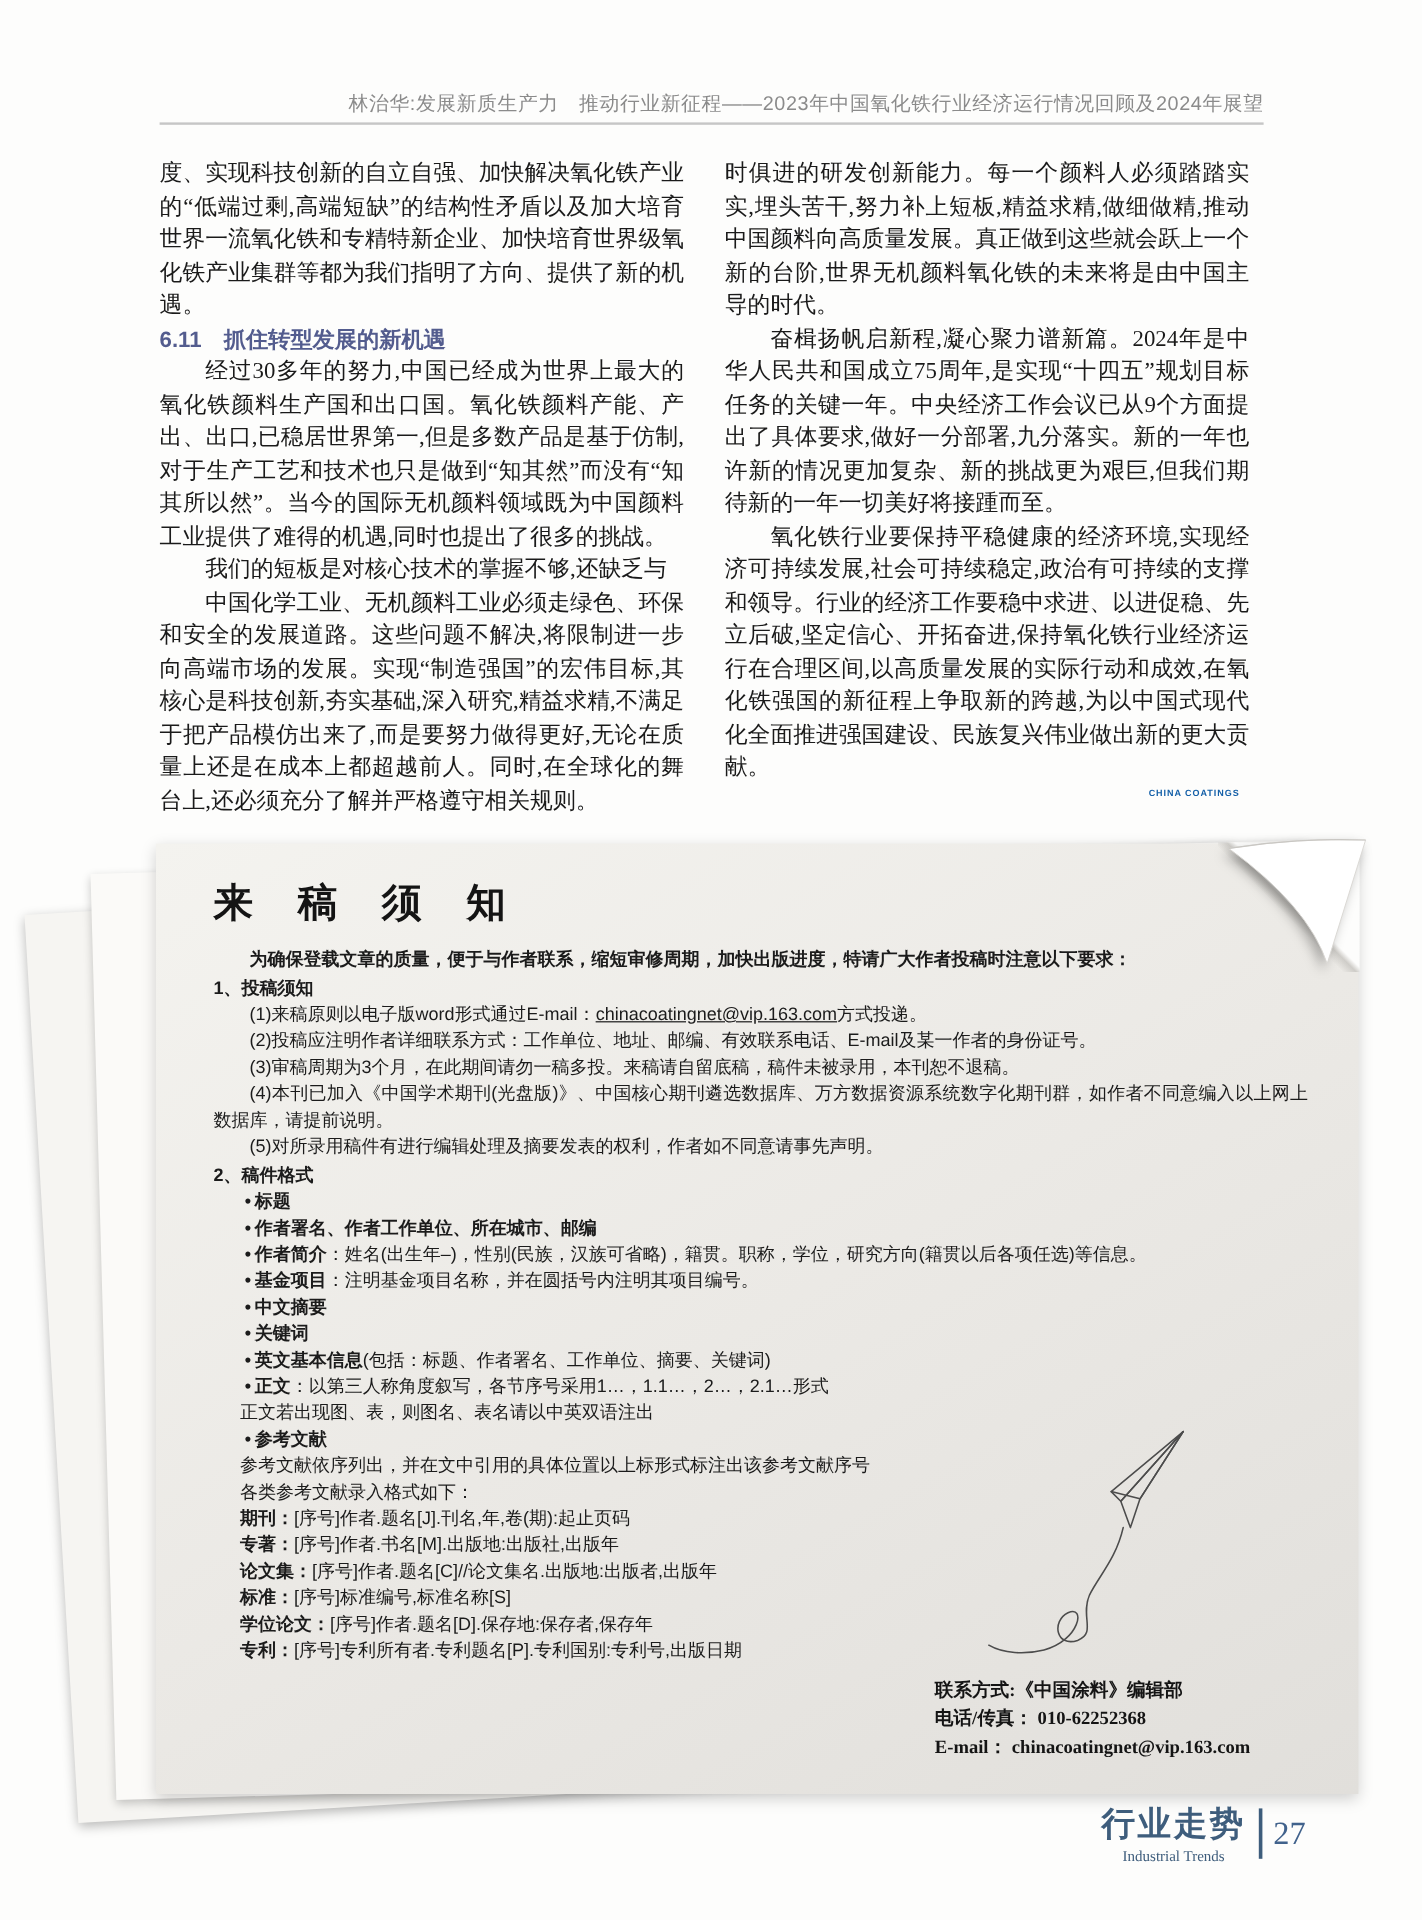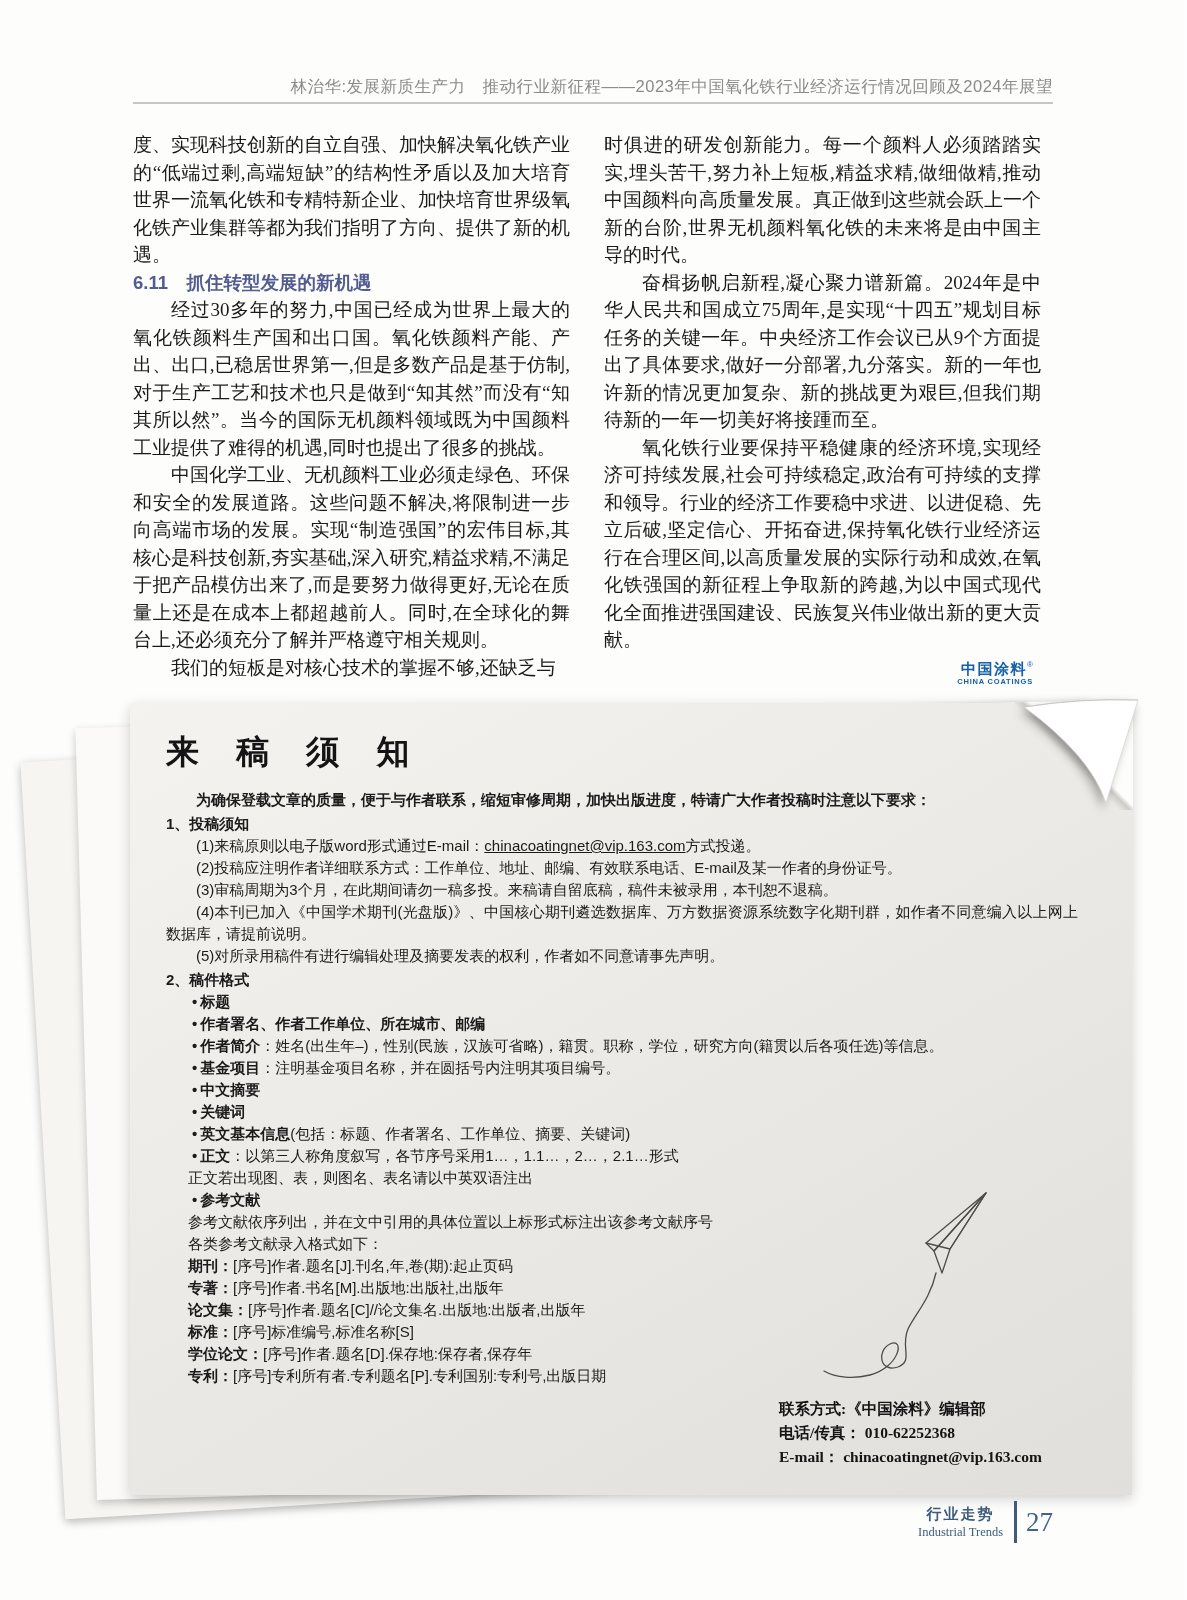--- a/index.html
+++ b/index.html
@@ -48,21 +48,21 @@
     box-shadow:0 4px 12px rgba(0,0,0,.18);
   }
   .curl-cut {
     position:absolute; right:-1px; top:-1px; width:118px; height:108px;
     background:linear-gradient(225deg, #fdfdfc 0%, #fdfdfc 46%, rgba(120,118,112,.25) 49%, rgba(0,0,0,0) 54%);
   }
   .curl-svg { position:absolute; right:-8px; top:-6px; filter:drop-shadow(-4px 5px 5px rgba(0,0,0,.28)); }
 
   
   .notice-content {
-    position:absolute; left:36px; top:38px; width:912px;
+    position:absolute; left:48px; top:38px; width:912px;
     font-family:"Liberation Sans", sans-serif;
     font-size:15px; line-height:22px; color:#1b1b1b; text-align:justify;
   }
   .notice-title { font-size:33px; font-weight:bold; letter-spacing:14px; color:#141414; margin:0 0 26px 0; }
   .notice-intro { font-weight:bold; text-indent:2em; margin:0 0 2px 0; }
   .sec-title { font-weight:bold; margin:2px 0 0 0; }
   .item { margin:0; text-indent:2em; }
   .email { text-decoration:underline; }
   .s2-intro { font-weight:bold; margin:0 0 0 22px; }
   .bullet { margin:0 0 0 26px; }
@@ -74,47 +74,46 @@
 
   .contact { position:absolute; left:649px; top:694px; font-weight:bold;
              font-size:15.5px; line-height:24px; color:#141414; }
   .contact div { white-space:nowrap; }
 
   .plane-svg { position:absolute; left:688px; top:478px; }
 
   
   .footer { position:absolute; left:918px; top:1501px; display:flex; align-items:center; }
   .footer-txt { text-align:center; color:#3e5d7c; }
-  .footer-cn { font-family:"Liberation Sans", sans-serif; font-weight:bold; font-size:15px; letter-spacing:2px; }
+  .footer-cn { font-family:"Liberation Sans", sans-serif; font-weight:bold; font-size:28px; letter-spacing:2px; }
   .footer-en { font-size:12.5px; font-family:"Liberation Serif", serif; margin-top:1px; }
   .vbar { width:3px; height:42px; background:#3e5d7c; margin:0 9px 0 11px; }
   .page-num { font-size:27px; color:#41628c; font-family:"Liberation Serif", serif; }
 </style>
 </head>
 <body>
 
 <div class="page">
 
   <div class="doc-header">林治华:发展新质生产力　推动行业新征程——2023年中国氧化铁行业经济运行情况回顾及2024年展望</div>
   <div class="header-rule"></div>
 
   <div class="article">
     <div class="col">
       <p class="no-indent">度、实现科技创新的自立自强、加快解决氧化铁产业的“低端过剩,高端短缺”的结构性矛盾以及加大培育世界一流氧化铁和专精特新企业、加快培育世界级氧化铁产业集群等都为我们指明了方向、提供了新的机遇。</p>
       <p class="section-heading">6.11　抓住转型发展的新机遇</p>
       <p>经过30多年的努力,中国已经成为世界上最大的氧化铁颜料生产国和出口国。氧化铁颜料产能、产出、出口,已稳居世界第一,但是多数产品是基于仿制,对于生产工艺和技术也只是做到“知其然”而没有“知其所以然”。当今的国际无机颜料领域既为中国颜料工业提供了难得的机遇,同时也提出了很多的挑战。</p>
+      <p>我们的短板是对核心技术的掌握不够,还缺乏与</p>
       <p>中国化学工业、无机颜料工业必须走绿色、环保和安全的发展道路。这些问题不解决,将限制进一步向高端市场的发展。实现“制造强国”的宏伟目标,其核心是科技创新,夯实基础,深入研究,精益求精,不满足于把产品模仿出来了,而是要努力做得更好,无论在质量上还是在成本上都超越前人。同时,在全球化的舞台上,还必须充分了解并严格遵守相关规则。</p>
-      <p>我们的短板是对核心技术的掌握不够,还缺乏与</p>
     </div>
     <div class="col">
       <p class="no-indent">时俱进的研发创新能力。每一个颜料人必须踏踏实实,埋头苦干,努力补上短板,精益求精,做细做精,推动中国颜料向高质量发展。真正做到这些就会跃上一个新的台阶,世界无机颜料氧化铁的未来将是由中国主导的时代。</p>
       <p>奋楫扬帆启新程,凝心聚力谱新篇。2024年是中华人民共和国成立75周年,是实现“十四五”规划目标任务的关键一年。中央经济工作会议已从9个方面提出了具体要求,做好一分部署,九分落实。新的一年也许新的情况更加复杂、新的挑战更为艰巨,但我们期待新的一年一切美好将接踵而至。</p>
       <p>氧化铁行业要保持平稳健康的经济环境,实现经济可持续发展,社会可持续稳定,政治有可持续的支撑和领导。行业的经济工作要稳中求进、以进促稳、先立后破,坚定信心、开拓奋进,保持氧化铁行业经济运行在合理区间,以高质量发展的实际行动和成效,在氧化铁强国的新征程上争取新的跨越,为以中国式现代化全面推进强国建设、民族复兴伟业做出新的更大贡献。</p>
       <div class="logo">
-        <div><span class="logo-cn">中国涂料</span><span class="logo-reg">®</span></div>
         <div class="logo-en">CHINA COATINGS</div>
       </div>
     </div>
   </div>
 
   <div class="sheet sheet-b1"></div>
   <div class="sheet sheet-b2"></div>
   <div class="sheet sheet-main">
 
     <div class="curl-cut"></div>

